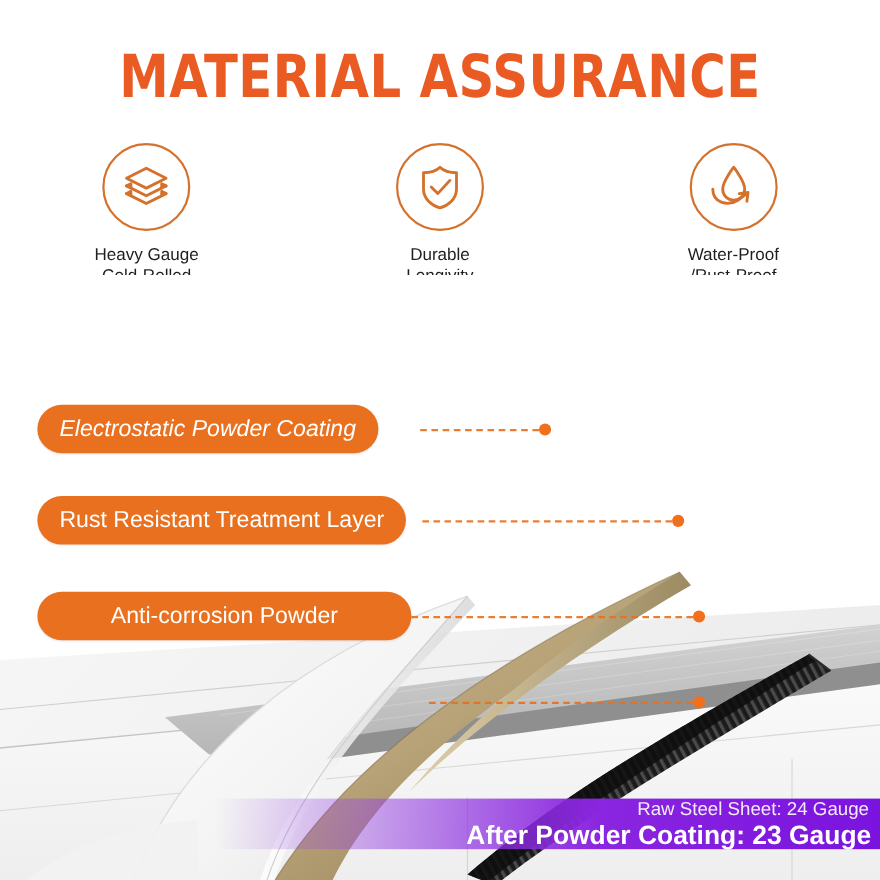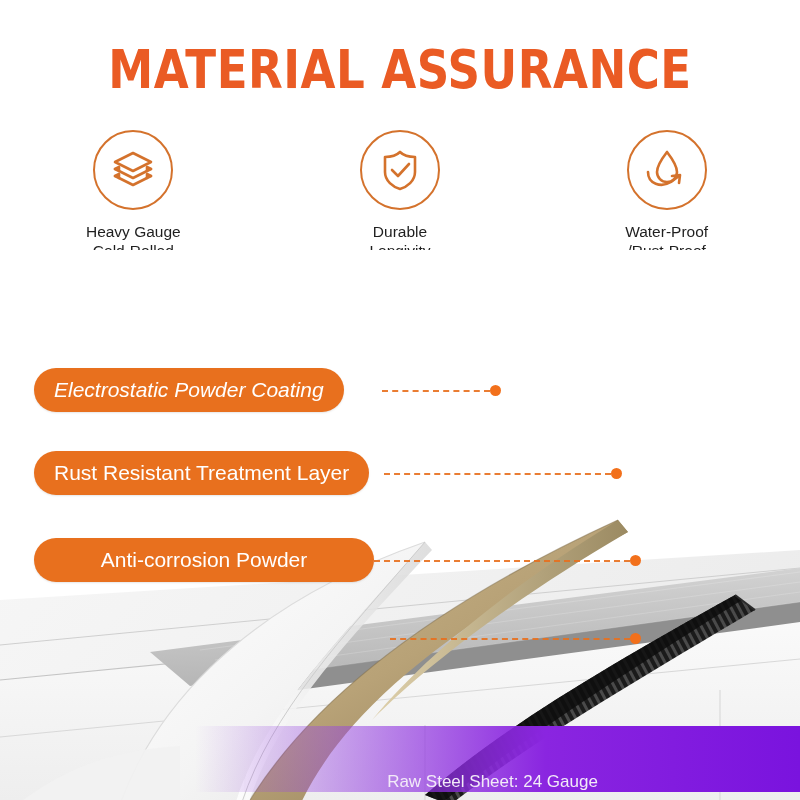--- a/index.html
+++ b/index.html
@@ -69,25 +69,25 @@
     z-index:5;
     opacity:0.9;
   }
   .dot {
     position:absolute; width:11px; height:11px; border-radius:50%;
     background:#F2701B; z-index:7;
   }
 
   
   #banner {
-    position:absolute; left:195px; top:726px; width:605px; height:66px;
+    position:absolute; left:195px; top:726px; width:605px; height:46px;
     background:linear-gradient(to right, rgba(150,70,225,0) 0%, rgba(152,72,226,0.45) 22%, #8A25E0 58%, #7A13DE 100%);
     z-index:8;
     padding-right:8px;
-    display:flex; align-items:flex-end; justify-content:center;
+    display:flex; flex-direction:column; align-items:flex-end; justify-content:center;
   }
   #banner .line1 {
     color:#f2eaf8; font-size:17px; line-height:20px;
     font-family:"Liberation Sans", sans-serif;
     margin-right:2px;
   }
   #banner .line2 {
     color:#ffffff; font-size:24px; line-height:27px; font-weight:bold;
     font-family:"Liberation Sans", sans-serif;
   }
@@ -246,15 +246,16 @@
     <span>Rust Resistant Treatment Layer</span>
   </div>
 
   <div class="pill" style="left:34px; top:538px; width:340px;">
     <span>Anti-corrosion Powder</span>
   </div>
 
 
   <div id="banner">
     <div class="line1">Raw Steel Sheet: 24 Gauge</div>
+    <div class="line2">After Powder Coating: 23 Gauge</div>
   </div>
 
 </div>
 
 </body></html>

